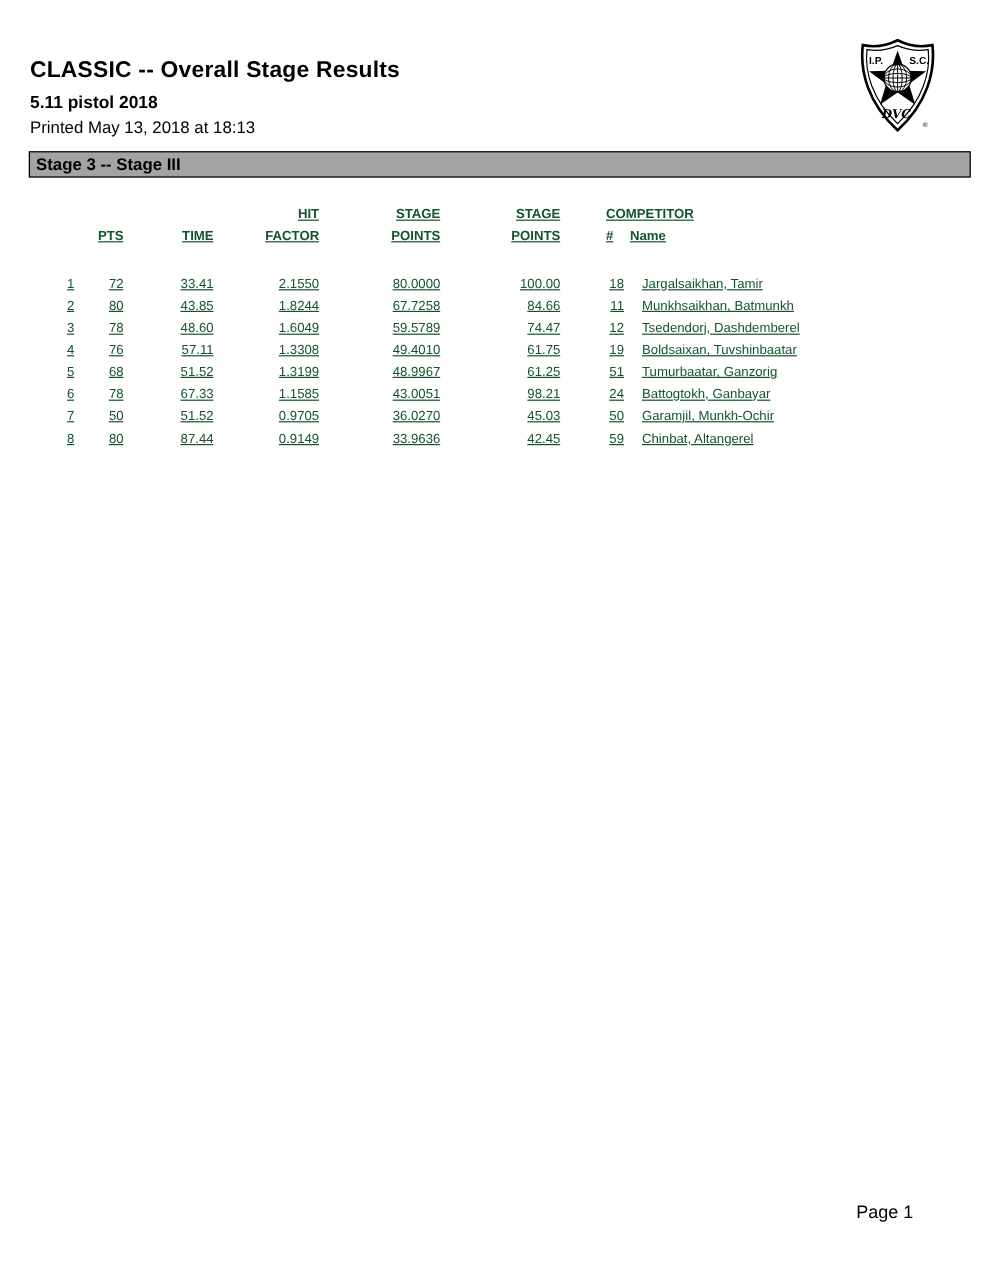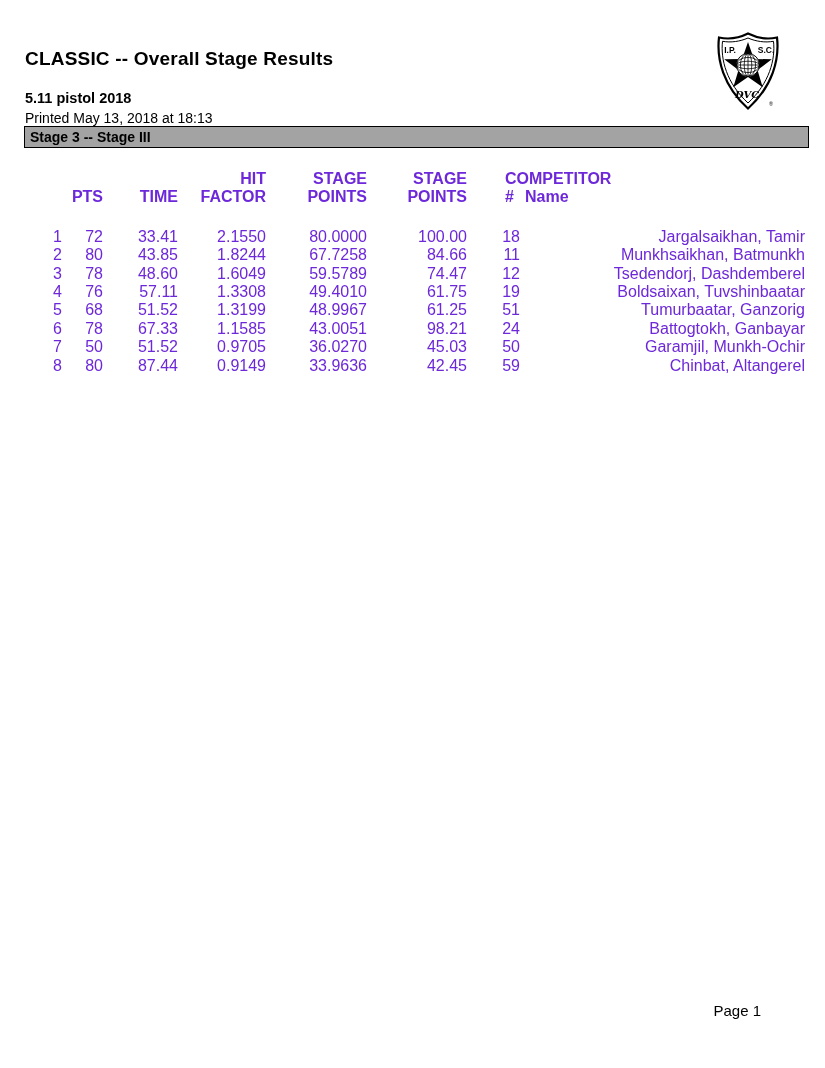--- a/index.html
+++ b/index.html
@@ -13,21 +13,21 @@
     overflow: hidden;
   }
   .doc-header { position: absolute; left: 25px; top: 48px; }
   .doc-title {
     margin: 0;
     font-size: 19px;
     font-weight: bold;
     letter-spacing: 0.2px;
   }
   .doc-subtitle {
-    margin: 20px 0 0 0;
+    margin: 8px 0 0 0;
     font-size: 14.5px;
     font-weight: bold;
   }
   .doc-printed {
     margin: 4px 0 0 0;
     font-size: 14px;
     font-weight: normal;
   }
   .logo-wrap { position: absolute; left: 716px; top: 32px; width: 64px; height: 78px; }
   .stage-bar {
@@ -40,36 +40,37 @@
     font-weight: bold;
     line-height: 20px;
     padding-left: 5px;
   }
   table.results {
     position: absolute;
     left: 25px; top: 170px;
     border-collapse: collapse;
     table-layout: fixed;
     width: 780px;
-    font-size: 16px;
-    color: #6d28d9;
+    font-size: 11px;
+    color: #14532d;
+    text-decoration: underline;
   }
   table.results td {
     padding: 0;
     height: 18.4px;
     line-height: 18.4px;
     white-space: nowrap;
     overflow: hidden;
   }
   table.results .r { text-align: right; }
   table.results .hdr { font-weight: bold; }
   table.results td.comp-hdr { text-align: left; padding-left: 38px; }
   table.results td.num-hdr { text-align: left; padding-left: 38px; }
   table.results td.name-hdr { text-align: left; padding-left: 5px; }
-  table.results td.name { text-align: right; padding-left: 1px; }
+  table.results td.name { text-align: left; padding-left: 15px; }
   table.results tr.spacer td { height: 21px; }
   .page-number {
     position: absolute;
     top: 1002px;
     right: 64px;
     font-size: 15px;
   }
 </style>
 </head>
 <body>

